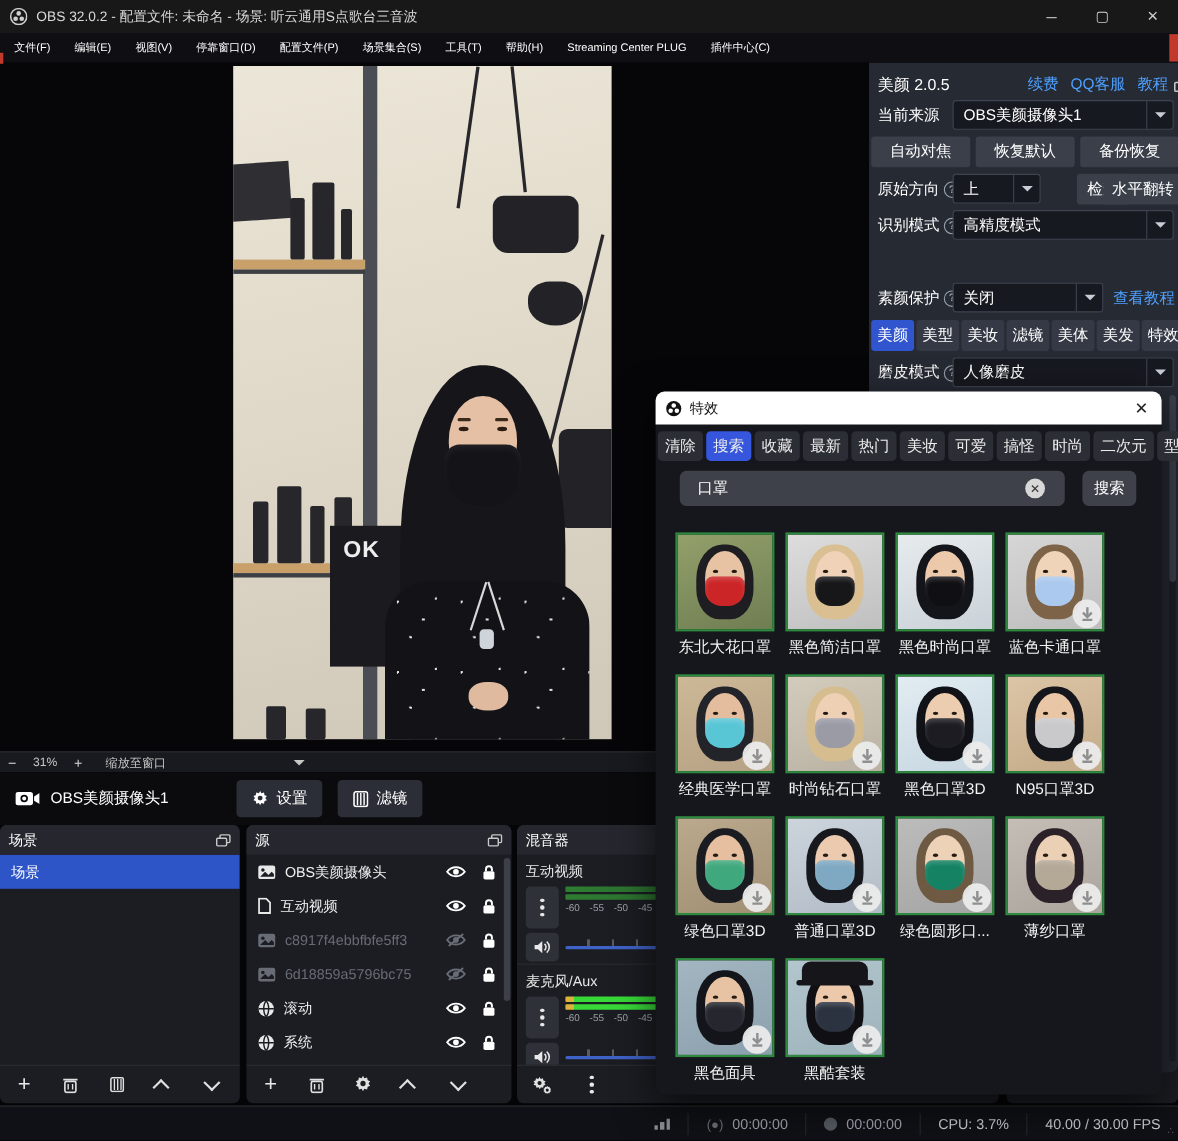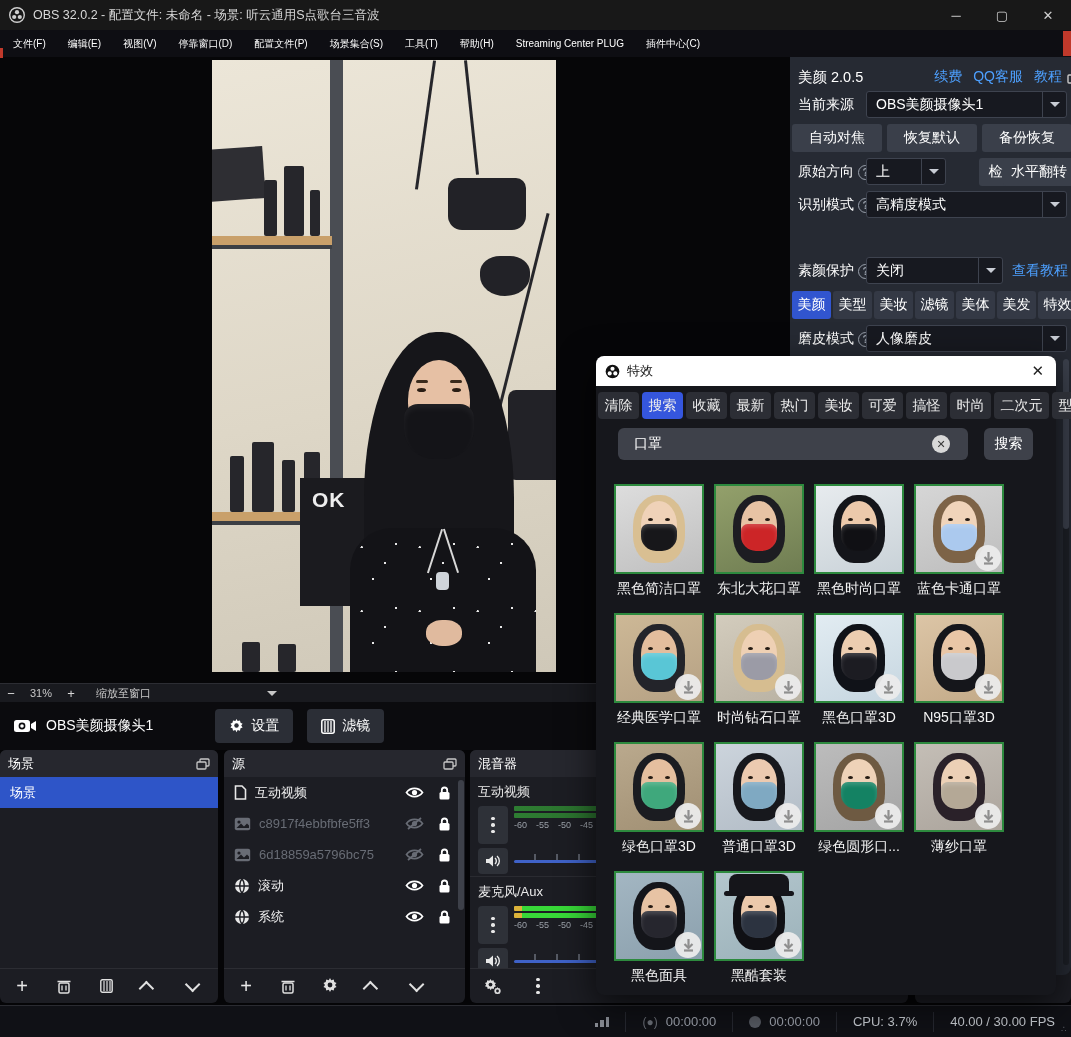--- a/index.html
+++ b/index.html
@@ -332,20 +332,42 @@
   <div class="panel" style="left:224px;top:750px;width:241px;height:253px;">
     <div class="panel-head">
       <span class="ph-title">源</span>
       <svg width="14" height="12" viewBox="0 0 14 12">
         <rect x="4" y="1" width="9" height="7" rx="1" fill="none" stroke="#c8c8c8" stroke-width="1.3"></rect>
         <rect x="1" y="4" width="9" height="7" rx="1" fill="#26272e" stroke="#c8c8c8" stroke-width="1.3"></rect>
       </svg>
     </div>
     <div class="panel-body" id="source-list">
         <div class="src-row">
+          <svg width="17" height="14" viewBox="0 0 17 14">
+            <rect x="0.8" y="0.8" width="15.4" height="12.4" rx="2" fill="#e8e8e8"></rect>
+            <circle cx="5" cy="5" r="1.6" fill="#1c1d23"></circle>
+            <path d="M2.5 11 L7 6.5 L10 9.5 L13 6.5 L15 8.5 V11 Z" fill="#1c1d23"></path>
+          </svg>
+          <span class="nm">OBS美颜摄像头</span>
+          <span class="src-right">
+            <span>
+              <svg width="19" height="13" viewBox="0 0 19 13">
+                <path d="M1.5 6.5 C5.5 1 13.5 1 17.5 6.5 C13.5 12 5.5 12 1.5 6.5 Z" fill="none" stroke="#fff" stroke-width="1.7"></path>
+                <circle cx="9.5" cy="6.5" r="2.6" fill="#fff"></circle>
+              </svg>
+            </span>
+            <span>
+              <svg width="13" height="14" viewBox="0 0 13 14">
+                <rect x="1.5" y="6" width="10" height="7.5" rx="1.5" fill="#fff"></rect>
+                <path d="M3.8 6 V4.2 a2.7 2.7 0 0 1 5.4 0 V6" fill="none" stroke="#fff" stroke-width="1.8"></path>
+              </svg>
+            </span>
+          </span>
+        </div>
+        <div class="src-row">
           <svg width="13" height="15" viewBox="0 0 13 15">
             <path d="M1.5 1 H8 L11.5 4.5 V14 H1.5 Z" fill="none" stroke="#e8e8e8" stroke-width="1.6"></path>
           </svg>
           <span class="nm">互动视频</span>
           <span class="src-right">
             <span>
               <svg width="19" height="13" viewBox="0 0 19 13">
                 <path d="M1.5 6.5 C5.5 1 13.5 1 17.5 6.5 C13.5 12 5.5 12 1.5 6.5 Z" fill="none" stroke="#fff" stroke-width="1.7"></path>
                 <circle cx="9.5" cy="6.5" r="2.6" fill="#fff"></circle>
               </svg>
@@ -678,40 +700,40 @@
       </div>
     <div class="dlg-search">
       <div class="search-input">
         <span>口罩</span>
       </div>
       <span class="search-clear">✕</span>
       <div class="search-btn">搜索</div>
     </div>
     <div class="fx-grid" id="fx-grid">
         <div class="fx-item">
+          <div class="fx-thumb" style="background: linear-gradient(160deg, rgb(147, 160, 107), rgb(111, 125, 82)); border-color: rgb(45, 138, 62);">
+            <div class="fx-hair" style="background: rgb(29, 29, 34);"></div>
+            <div class="fx-face" style="background: rgb(231, 195, 164);">
+              <div class="fx-eye" style="left: 7px;"></div>
+              <div class="fx-eye" style="right: 7px;"></div>
+            </div>
+            <div class="fx-mask floral" style="background: rgb(204, 37, 39);"></div>
+          </div>
+          <div class="fx-label">东北大花口罩</div>
+        </div>
+        <div class="fx-item">
           <div class="fx-thumb" style="background: linear-gradient(160deg, rgb(221, 221, 221), rgb(191, 191, 191)); border-color: rgb(45, 138, 62);">
             <div class="fx-hair" style="background: rgb(217, 191, 146);"></div>
             <div class="fx-face" style="background: rgb(239, 210, 184);">
               <div class="fx-eye" style="left: 7px;"></div>
               <div class="fx-eye" style="right: 7px;"></div>
             </div>
             <div class="fx-mask" style="background: rgb(23, 23, 26);"></div>
           </div>
           <div class="fx-label">黑色简洁口罩</div>
-        </div>
-        <div class="fx-item">
-          <div class="fx-thumb" style="background: linear-gradient(160deg, rgb(147, 160, 107), rgb(111, 125, 82)); border-color: rgb(45, 138, 62);">
-            <div class="fx-hair" style="background: rgb(29, 29, 34);"></div>
-            <div class="fx-face" style="background: rgb(231, 195, 164);">
-              <div class="fx-eye" style="left: 7px;"></div>
-              <div class="fx-eye" style="right: 7px;"></div>
-            </div>
-            <div class="fx-mask floral" style="background: rgb(204, 37, 39);"></div>
-          </div>
-          <div class="fx-label">东北大花口罩</div>
         </div>
         <div class="fx-item">
           <div class="fx-thumb" style="background: linear-gradient(160deg, rgb(231, 235, 238), rgb(201, 210, 216)); border-color: rgb(45, 138, 62);">
             <div class="fx-hair" style="background: rgb(20, 21, 26);"></div>
             <div class="fx-face" style="background: rgb(236, 201, 171);">
               <div class="fx-eye" style="left: 7px;"></div>
               <div class="fx-eye" style="right: 7px;"></div>
             </div>
             <div class="fx-mask" style="background: rgb(16, 16, 20);"></div>
           </div>

